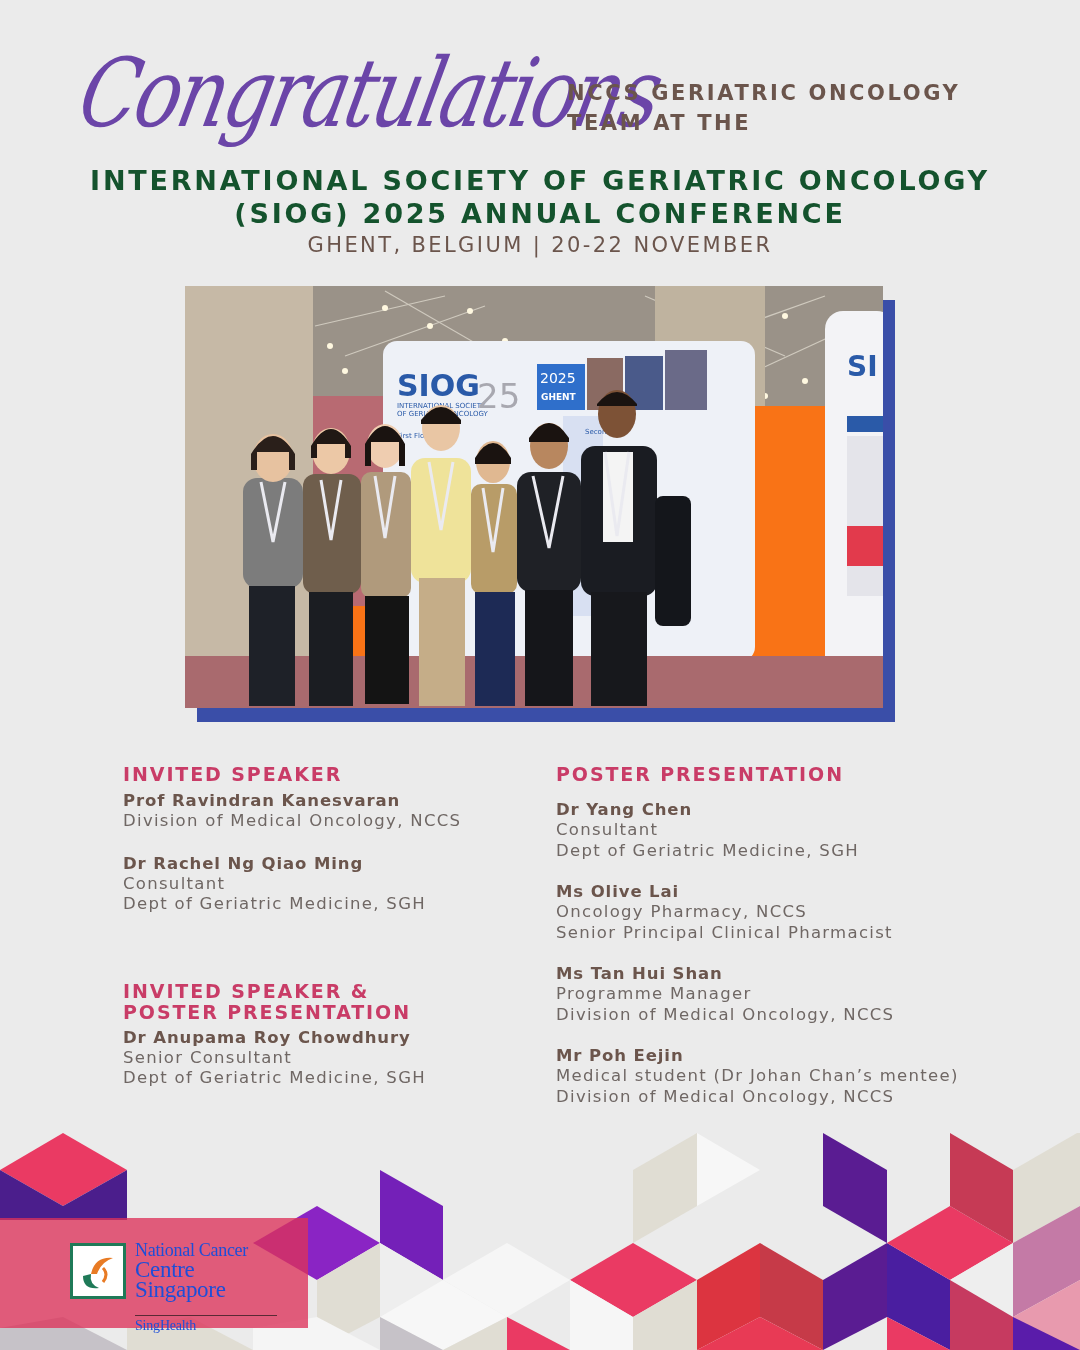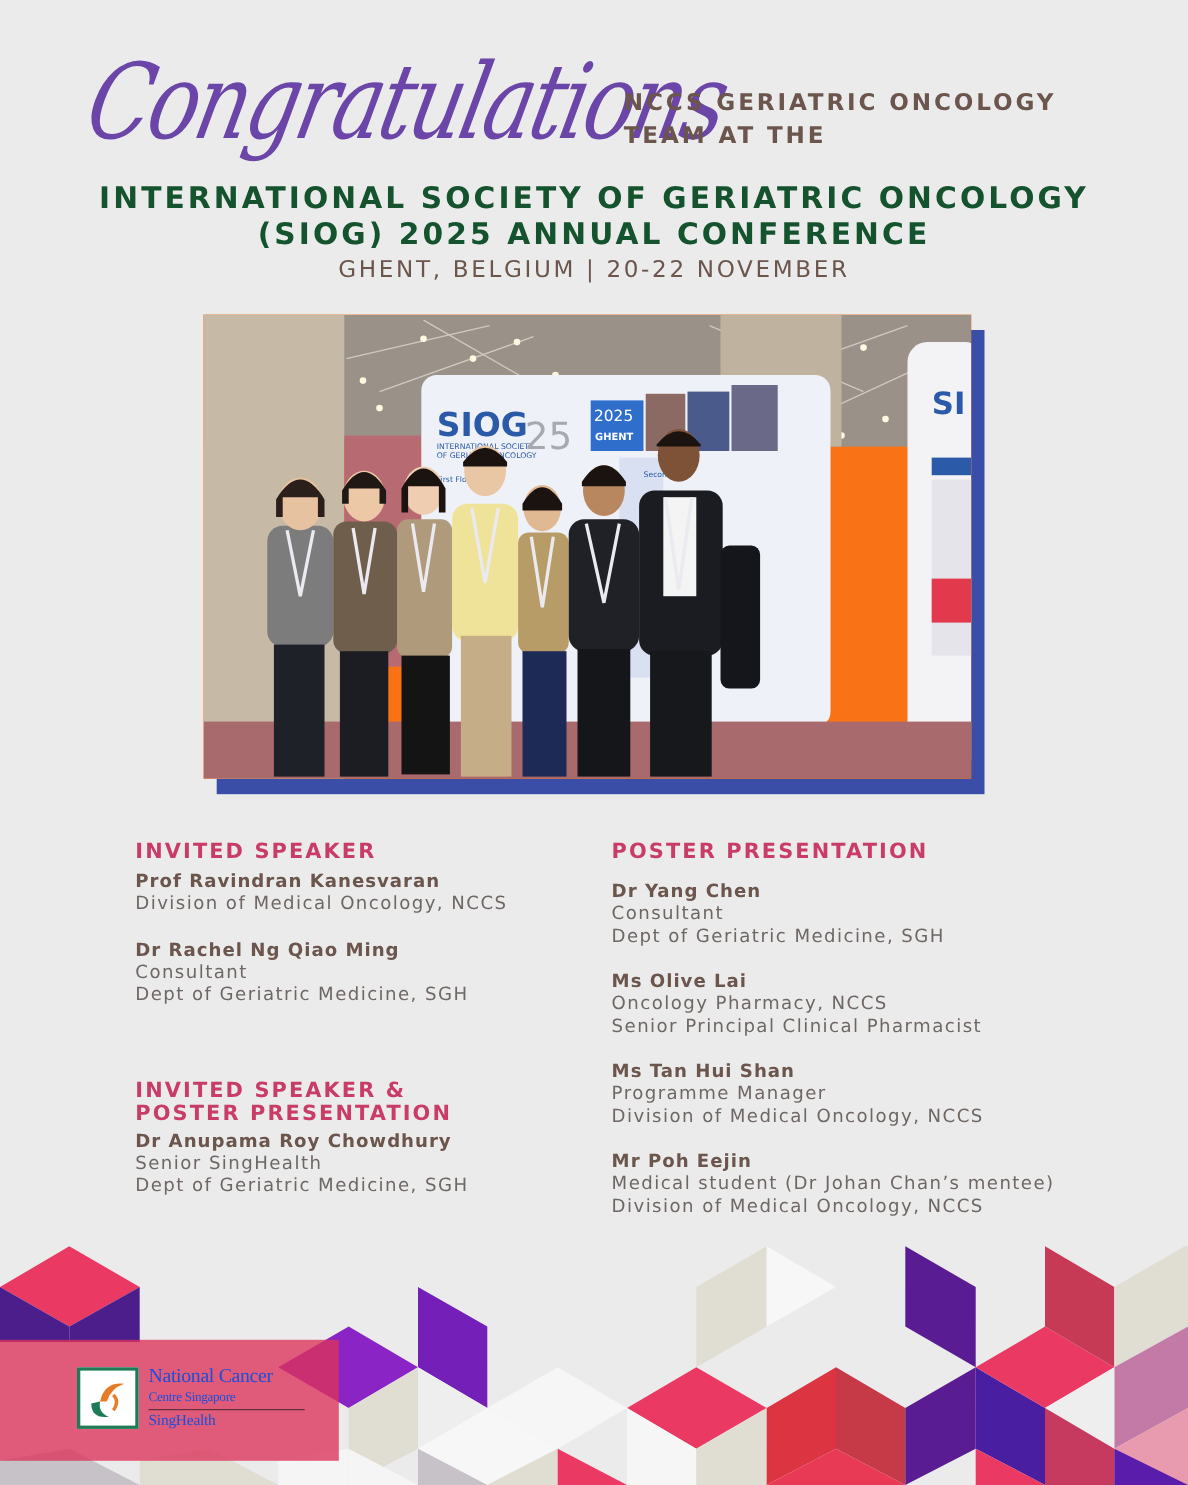--- a/index.html
+++ b/index.html
@@ -57,21 +57,21 @@
   .logo-banner {
     left:0; top:1218px; width:308px; height:110px;
     background:rgba(220,50,90,0.78);
   }
   .logo-box {
     left:70px; top:1243px; width:56px; height:56px;
     background:#fff; border:3px solid #1f7a58; box-sizing:border-box;
   }
   .logo-text { left:135px; top:1240px; color:#1d4ed8; font-family:Liberation Serif, serif; }
   .logo-t1 { font-size:18px; line-height:20px; letter-spacing:-0.3px; }
-  .logo-t2 { font-size:12px; line-height:20px; letter-spacing:-0.3px; border-bottom:1.5px solid #5a2a35; padding-bottom:1px; width:142px; }
+  .logo-t2 { font-size:23px; line-height:20px; letter-spacing:-0.3px; border-bottom:1.5px solid #5a2a35; padding-bottom:15px; width:142px; }
   .logo-t3 { font-size:14px; line-height:20px; letter-spacing:-0.2px; }
 </style>
 </head>
 <body>
 
 <div class="abs script">Congratulations</div>
 <div class="abs team">
   <div>NCCS GERIATRIC ONCOLOGY</div>
   <div>TEAM AT THE</div>
 </div>
@@ -199,21 +199,21 @@
     <div class="p-line">Consultant</div>
     <div class="p-line">Dept of Geriatric Medicine, SGH</div>
   </div>
 
   <div style="margin-top:66px">
     <div class="sec-head">INVITED SPEAKER &amp;</div>
     <div class="sec-head">POSTER PRESENTATION</div>
   </div>
   <div class="person" style="margin-top:4px">
     <div class="p-name">Dr Anupama Roy Chowdhury</div>
-    <div class="p-line">Senior SingHealth</div>
+    <div class="p-line">Senior Consultant</div>
     <div class="p-line">Dept of Geriatric Medicine, SGH</div>
   </div>
 </div>
 
 <div class="abs col-right">
   <div class="sec-head">POSTER PRESENTATION</div>
   <div class="person" style="margin-top:14px">
     <div class="p-name">Dr Yang Chen</div>
     <div class="p-line">Consultant</div>
     <div class="p-line">Dept of Geriatric Medicine, SGH</div>

